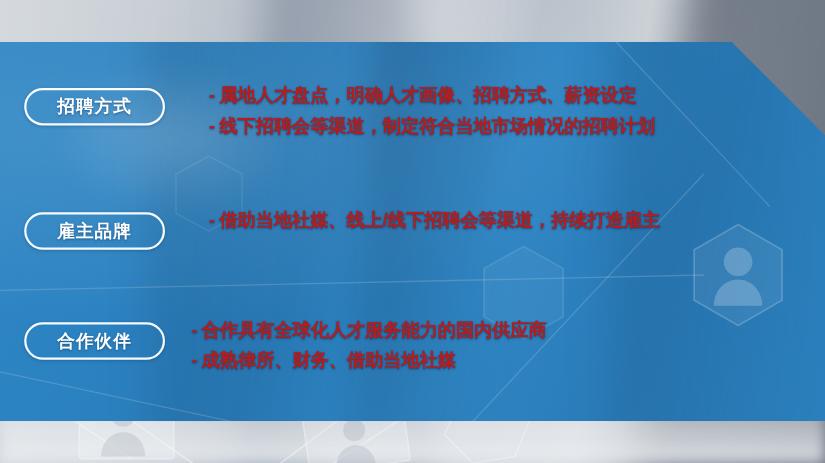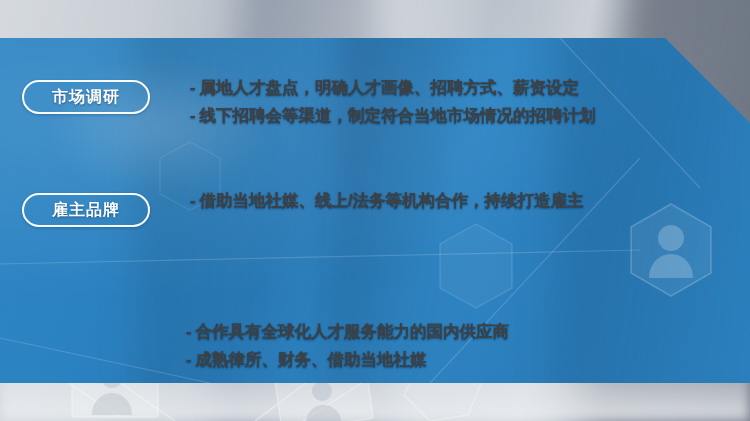--- a/index.html
+++ b/index.html
@@ -89,21 +89,21 @@
     border-radius:17px;
     display:flex;align-items:center;justify-content:center;
     color:#ffffff;
     font-size:16px;font-weight:bold;letter-spacing:1px;
     text-shadow:0 1px 2px rgba(10,45,80,.55);
     box-shadow:0 1px 3px rgba(10,45,80,.30);
   }
 
   .lines{position:absolute;color:#ffffff;}
   .line{
-    font-size:16.5px;font-weight:bold;line-height:28px;color:#404040;
+    font-size:16.5px;font-weight:bold;line-height:28px;color:#b91c1c;
     text-shadow:0 1px 2px rgba(10,45,80,.60), 0 0 1px rgba(10,45,80,.45);
     white-space:nowrap;
   }
   .line .dash{margin-right:4px;}
   .line.cont{padding-left:13px;}
 </style>
 </head>
 <body>
 
 <div id="slide">
@@ -164,41 +164,44 @@
       </g>
       <g stroke="rgba(255,255,255,.10)" stroke-width="1.2" fill="none">
         <path d="M190 104 L160 120 L160 156 L190 172 L220 156 L220 120 Z"></path>
       </g>
     </svg>
   </div>
 
   <div class="rows">
 
     <div class="pill" style="left:22px;top:42px;">
-      <span>市场调研</span>
+      <span>招聘方式</span>
     </div>
     <div class="lines" style="left:190px;top:35px;">
       <div class="line">
         <span class="dash">-</span><span>属地人才盘点，明确人才画像、招聘方式、薪资设定</span>
       </div>
       <div class="line">
         <span class="dash">-</span><span>线下招聘会等渠道，制定符合当地市场情况的招聘计划</span>
       </div>
     </div>
 
     <div class="pill" style="left:22px;top:155px;align-items:center;">
       <span>雇主品牌</span>
     </div>
     <div class="lines" style="left:190px;top:148px;">
       <div class="line">
-        <span class="dash">-</span><span>借助当地社媒、线上/法务等机构合作，持续打造雇主</span>
-      </div>
-    </div>
-
-    <div class="lines" style="left:186px;top:248px;margin-top:31px;">
+        <span class="dash">-</span><span>借助当地社媒、线上/线下招聘会等渠道，持续打造雇主</span>
+      </div>
+    </div>
+
+    <div class="pill" style="left:22px;top:255px;">
+      <span>合作伙伴</span>
+    </div>
+    <div class="lines" style="left:174px;top:248px;">
       <div class="line">
         <span class="dash">-</span><span>合作具有全球化人才服务能力的国内供应商</span>
       </div>
       <div class="line">
         <span class="dash">-</span><span>成熟律所、财务、借助当地社媒</span>
       </div>
     </div>
 
   </div>
 </div>

